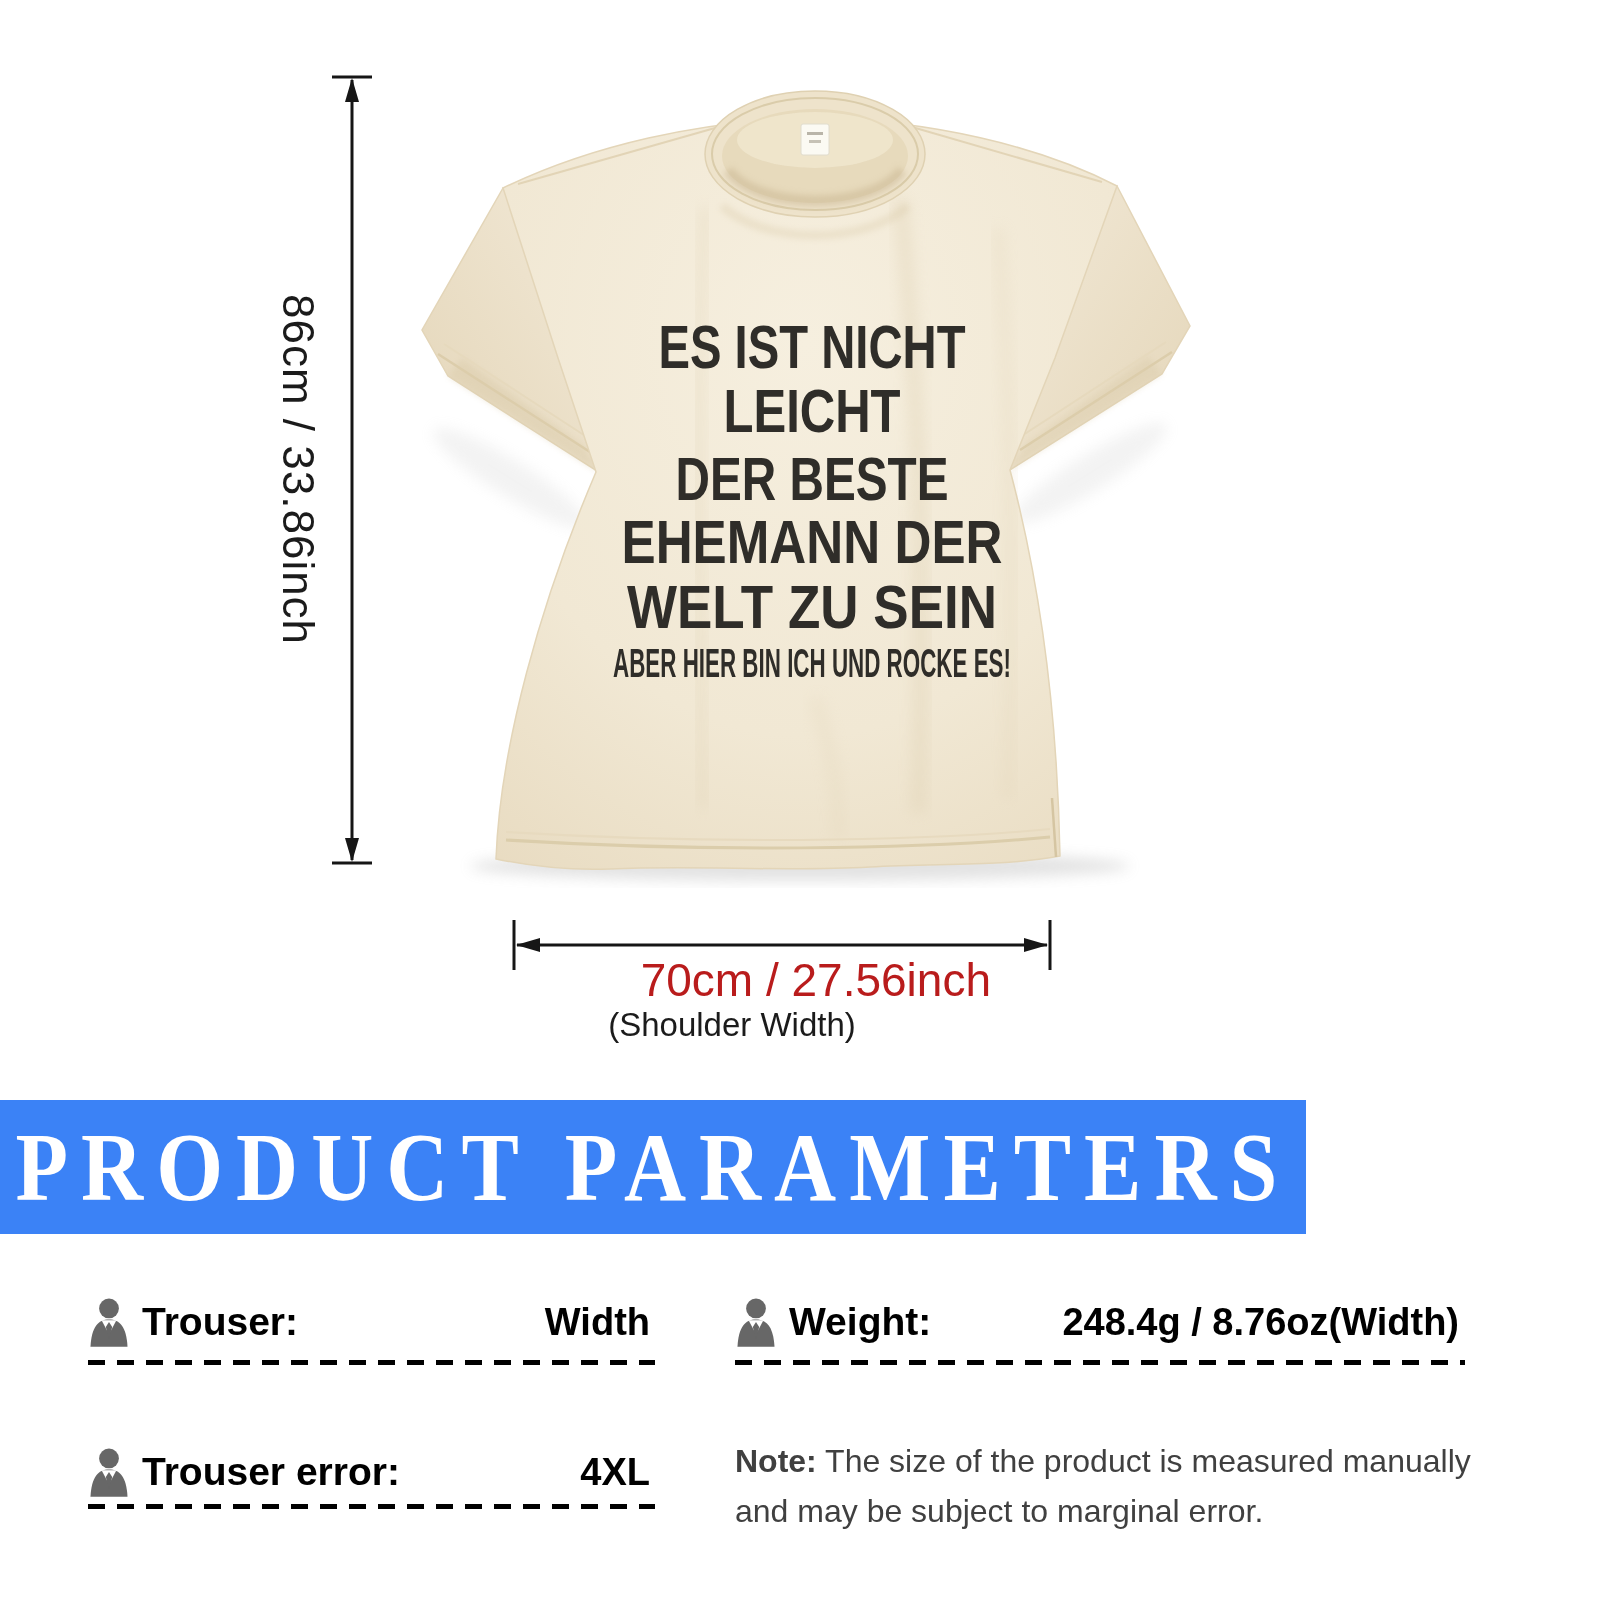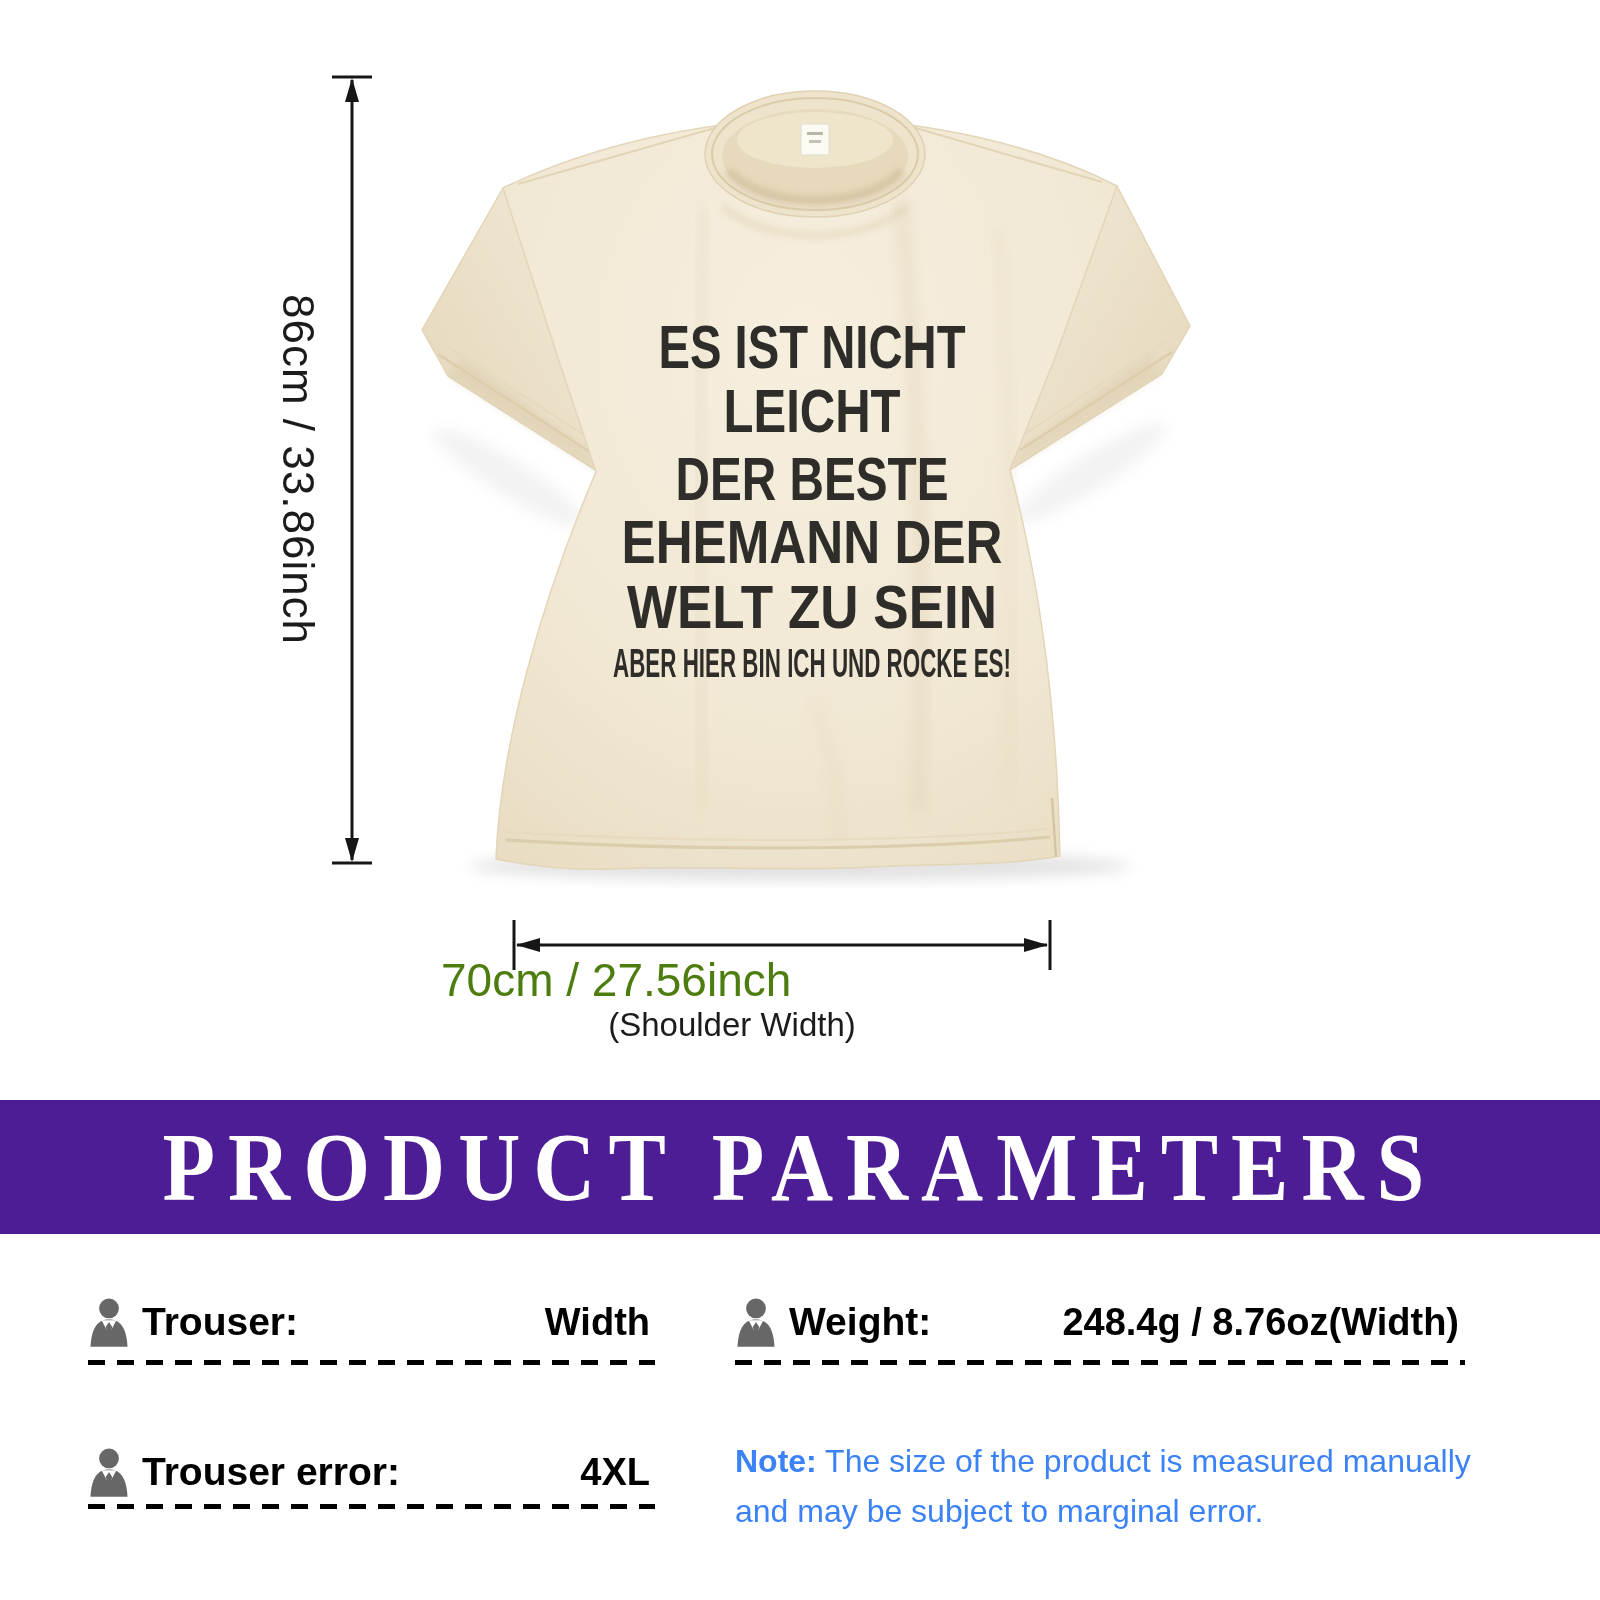--- a/index.html
+++ b/index.html
@@ -10,51 +10,51 @@
   
   .dim-v{position:absolute;left:330px;top:70px;}
   .dim-h{position:absolute;left:507px;top:915px;}
   .dim-label-v{
     position:absolute;left:250px;top:70px;width:96px;height:800px;
     display:flex;align-items:center;justify-content:center;
     writing-mode:vertical-rl;text-orientation:mixed;
     font-size:44px;color:#1b1b1b;letter-spacing:1px;white-space:nowrap;
   }
   .dim-label-h{
-    position:absolute;left:441px;top:953px;width:550px;text-align:left;
-    font-size:46px;color:#4d7c0f;
+    position:absolute;left:441px;top:953px;width:550px;text-align:right;
+    font-size:46px;color:#b91c1c;
   }
   .dim-sublabel-h{
     position:absolute;left:457px;top:1006px;width:550px;text-align:center;
     font-size:33px;color:#1b1b1b;
   }
   
   .shirt{position:absolute;left:400px;top:58px;}
   .shirt text{font-family:"Liberation Sans", sans-serif;font-weight:bold;}
   
   .banner{
-    position:absolute;left:0;top:1100px;width:1600px;height:134px;
-    background:#4c1d95;display:flex;align-items:center;justify-content:center;
+    position:absolute;left:0;top:1100px;width:1306px;height:134px;
+    background:#3b82f6;display:flex;align-items:center;justify-content:center;
   }
   .banner-title{
     font-family:"Liberation Serif", serif;font-weight:700;font-size:86px;
     color:#ffffff;letter-spacing:13px;transform:scaleY(1.14);white-space:nowrap;
   }
   
   .spec-row{position:absolute;height:56px;display:flex;align-items:center;}
   .spec-row .icon{flex:0 0 auto;margin-right:12px;display:block;}
   .spec-label{font-size:39px;font-weight:bold;color:#000;white-space:nowrap;}
   .spec-value{margin-left:auto;font-size:38px;font-weight:bold;color:#000;white-space:nowrap;padding-right:6px;}
   .dash{
     position:absolute;height:5px;
     background-image:repeating-linear-gradient(90deg,#000 0 17px,transparent 17px 29px);
   }
   .note{
     position:absolute;left:735px;top:1436px;width:745px;
-    font-size:32px;line-height:50px;color:#3b82f6;
+    font-size:32px;line-height:50px;color:#404040;
   }
   .note b{font-weight:bold;}
 </style>
 </head>
 <body>
 
 <div class="canvas">
 
   <svg class="dim-v" width="44" height="800">
     <line x1="2" y1="7" x2="42" y2="7" stroke="#161616" stroke-width="3"></line>

